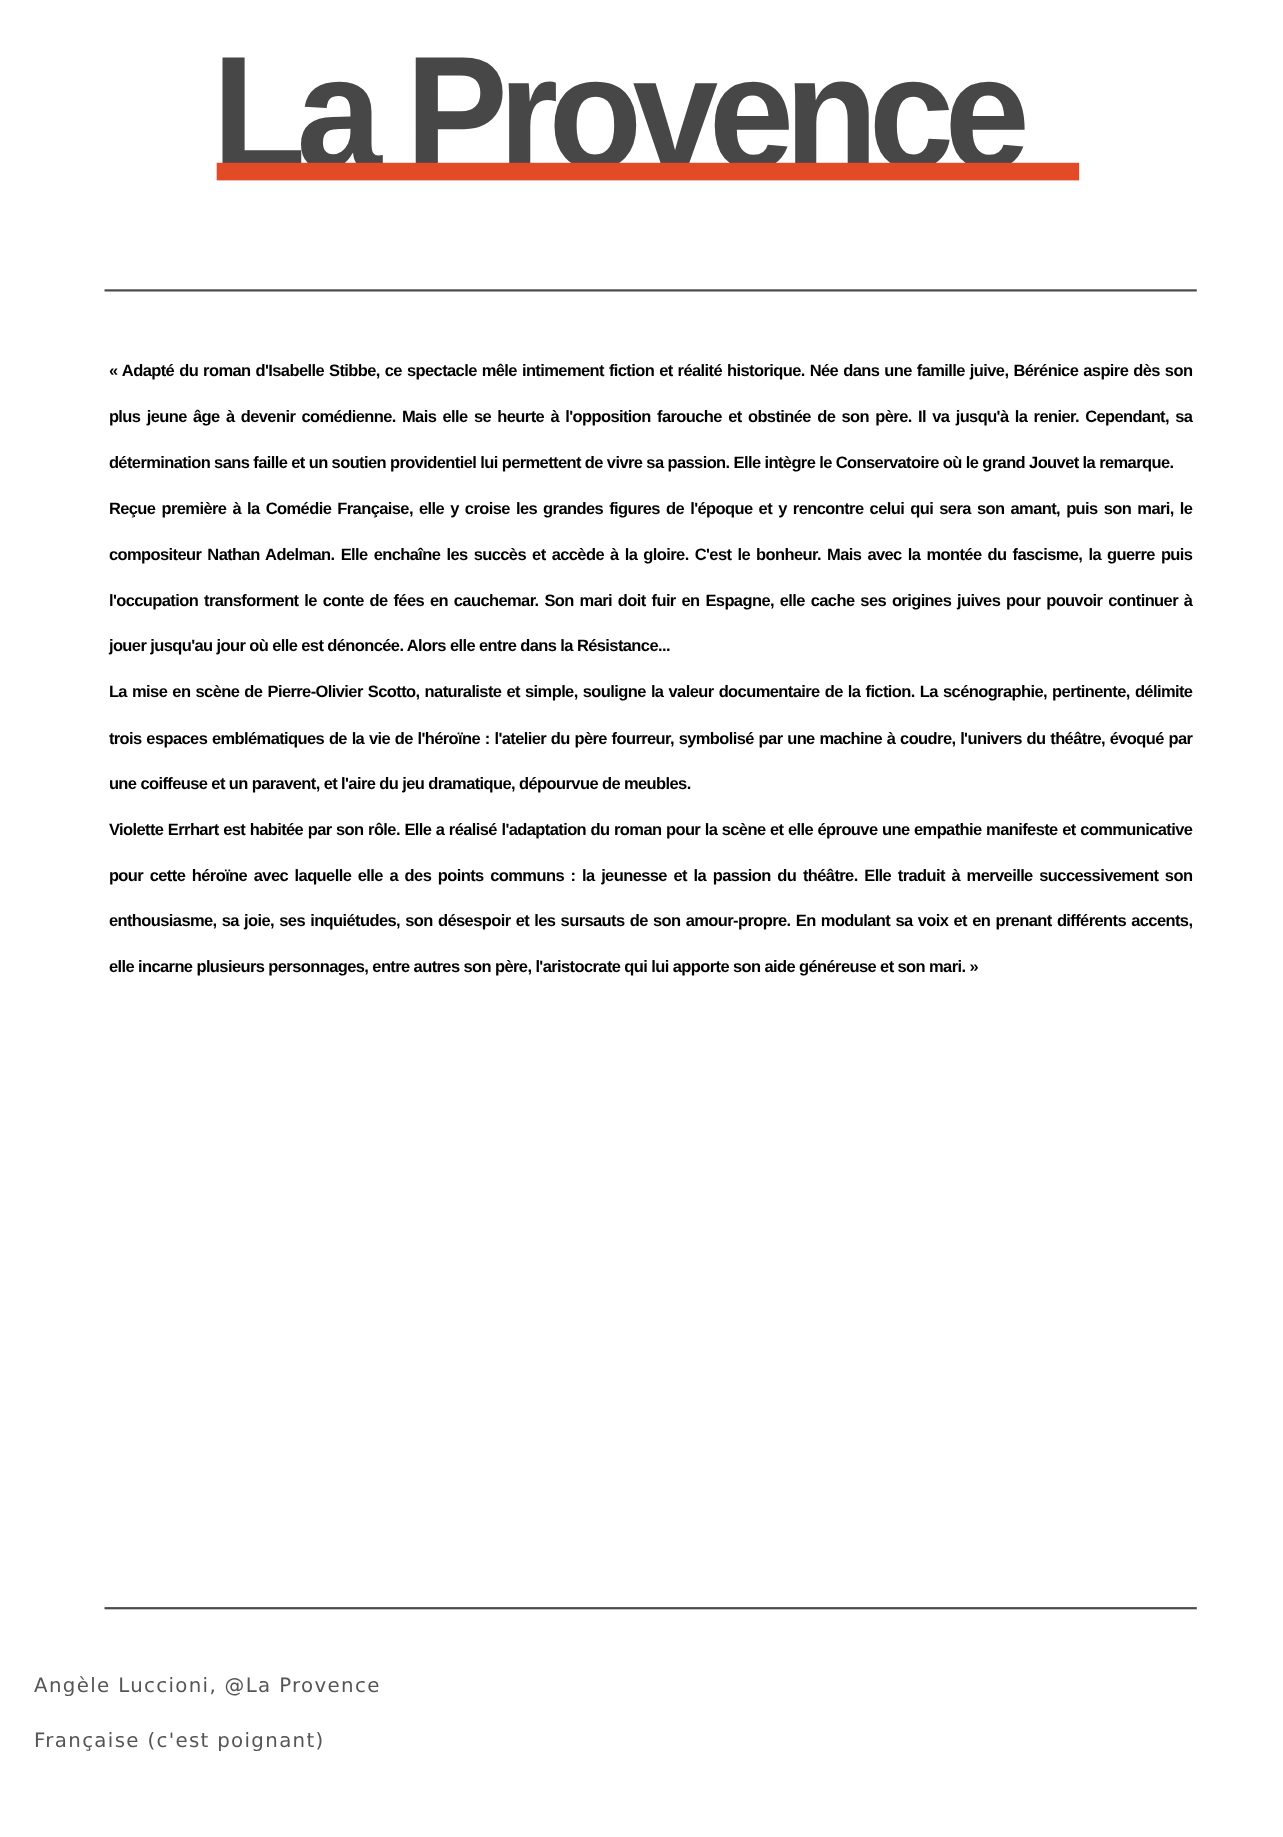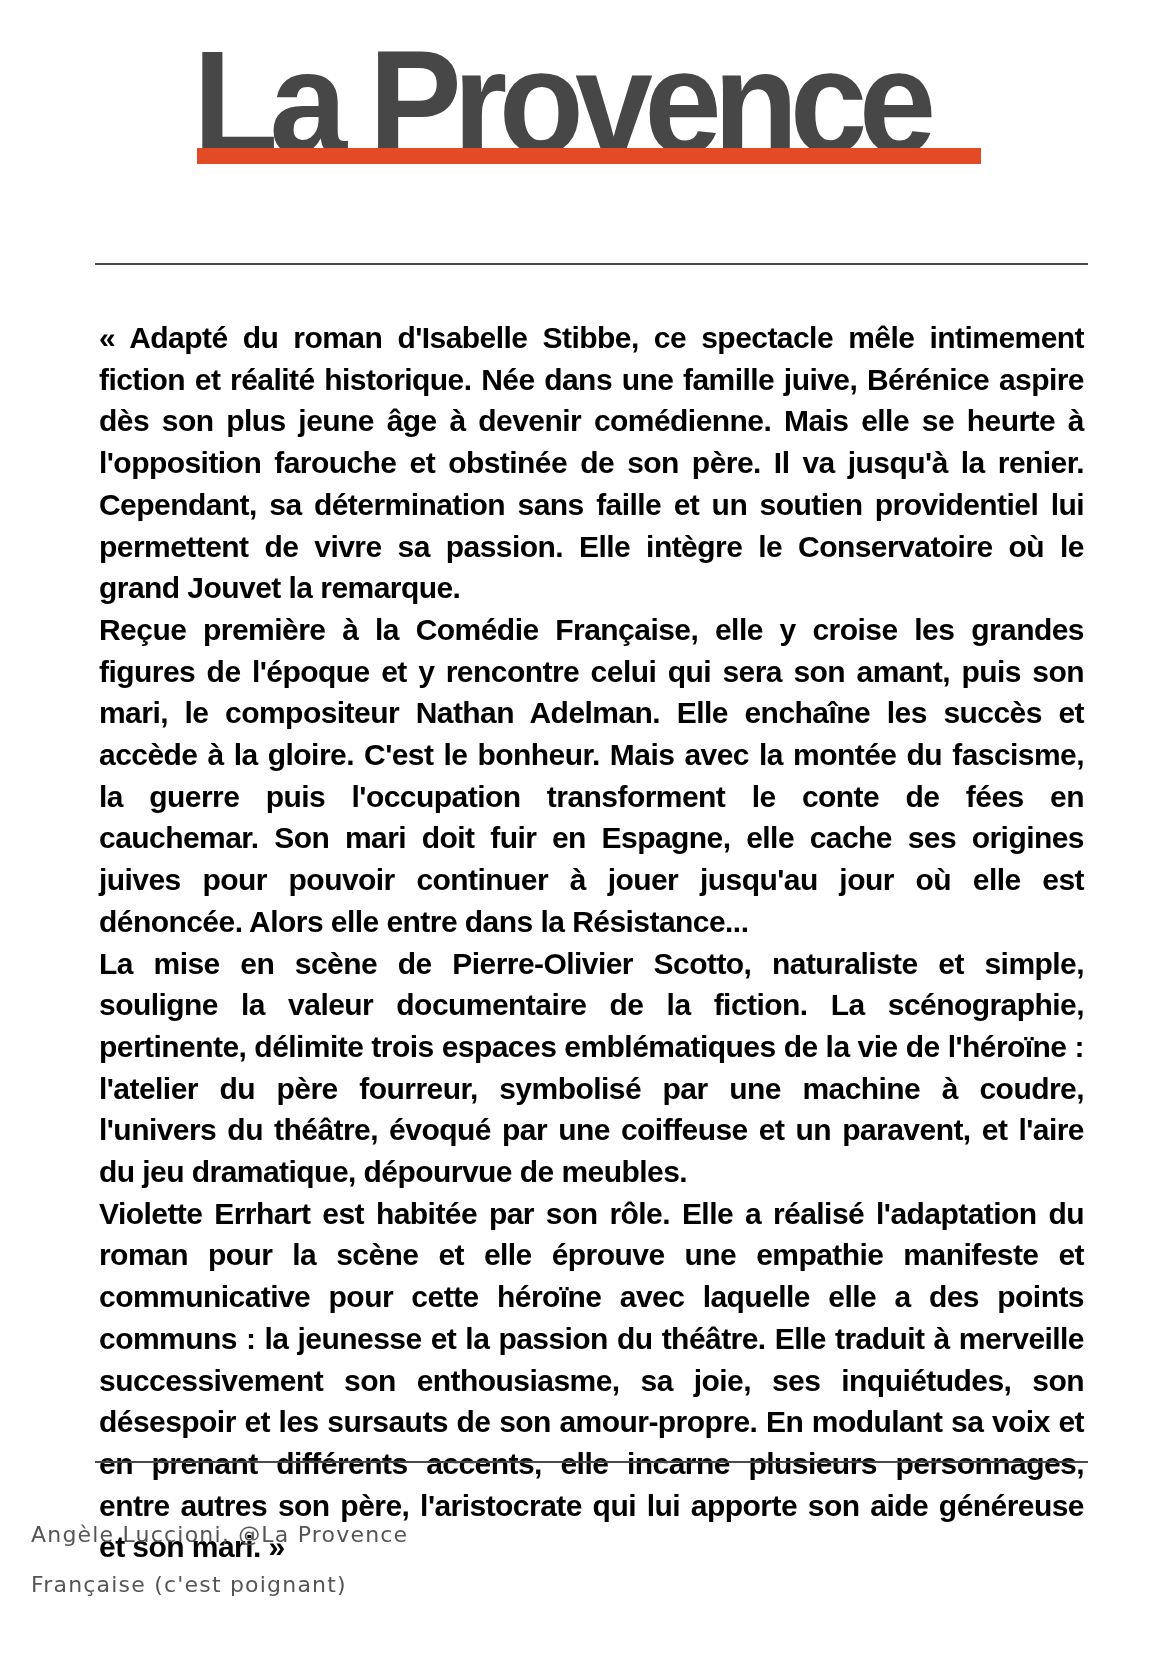--- a/index.html
+++ b/index.html
@@ -3,23 +3,23 @@
 <meta charset="utf-8">
 <style>
   html, body { margin: 0; padding: 0; background: #ffffff; }
   body { width: 1166px; height: 1670px; position: relative; overflow: hidden; font-family: "Liberation Sans", sans-serif; }
   .logo { position: absolute; left: 197px; top: 48px; width: 786px; height: 116px; text-align: center; }
   .logo-text { position: absolute; left: -4px; top: -18px; font-family: "Liberation Sans", sans-serif; font-weight: bold; font-size: 146px; letter-spacing: -9px; color: #474747; line-height: 1; white-space: nowrap; transform: scaleX(0.955); transform-origin: left top; }
   .logo-bar { position: absolute; left: 0; bottom: 0; width: 784px; height: 16px; background: #e34b27; }
   .rule { position: absolute; left: 95px; width: 993px; height: 2px; background: #4a4a4a; }
   .rule.top { top: 263px; }
   .rule.bottom { top: 1461px; }
-  .article { position: absolute; left: 99px; top: 317px; width: 985px; font-family: "Liberation Sans", sans-serif; font-weight: bold; font-size: 30px; line-height: 41.7px; color: #000; text-align: justify; letter-spacing: -0.55px; word-spacing: 0px; }
+  .article { position: absolute; left: 99px; top: 317px; width: 985px; font-family: "Liberation Sans", sans-serif; font-weight: bold; font-size: 15px; line-height: 41.7px; color: #000; text-align: justify; letter-spacing: -0.55px; word-spacing: 0px; }
   .article p { margin: 0; }
-  .footer { position: absolute; left: 31px; font-family: "DejaVu Sans", sans-serif; font-size: 22px; color: #555; letter-spacing: 1.2px; }
+  .footer { position: absolute; left: 31px; font-family: "DejaVu Sans", sans-serif; font-size: 18px; color: #555; letter-spacing: 1.2px; }
   .footer.l1 { top: 1522px; }
   .footer.l2 { top: 1572px; }
 </style>
 </head>
 <body>
 
 <div class="logo">
   <div class="logo-text">La Provence</div>
   <div class="logo-bar"></div>
 </div>

